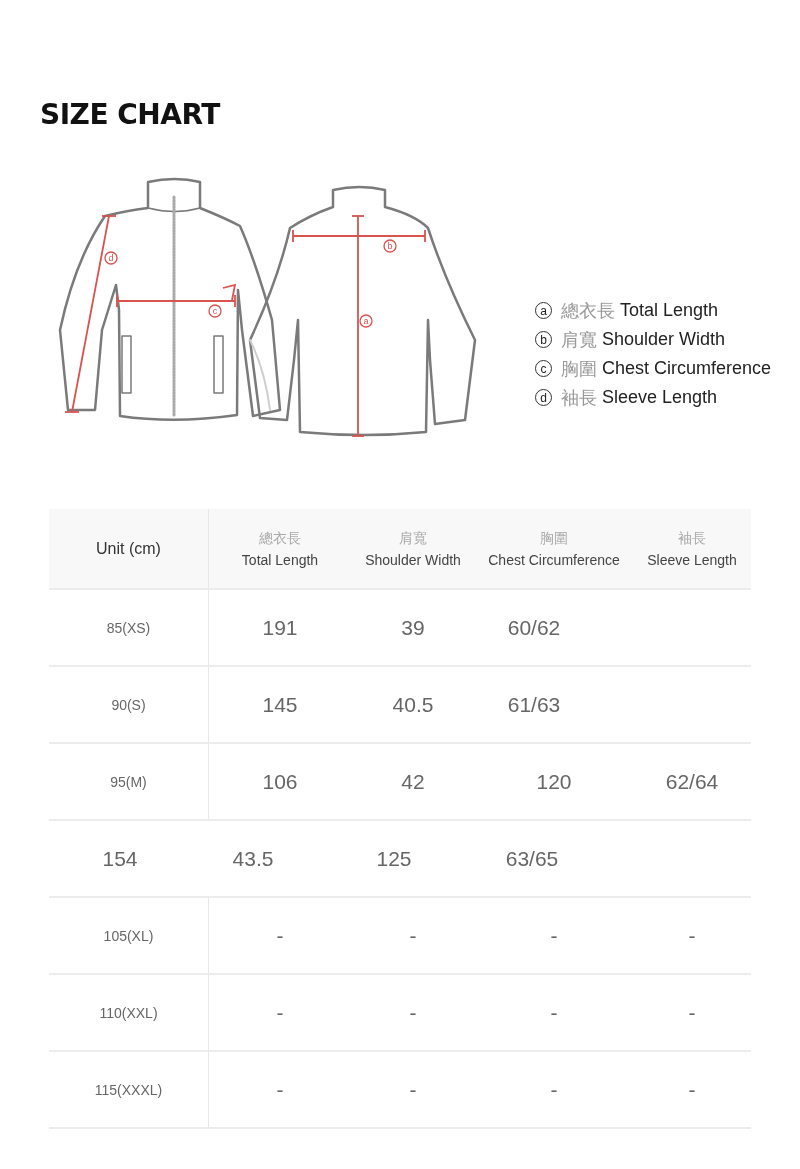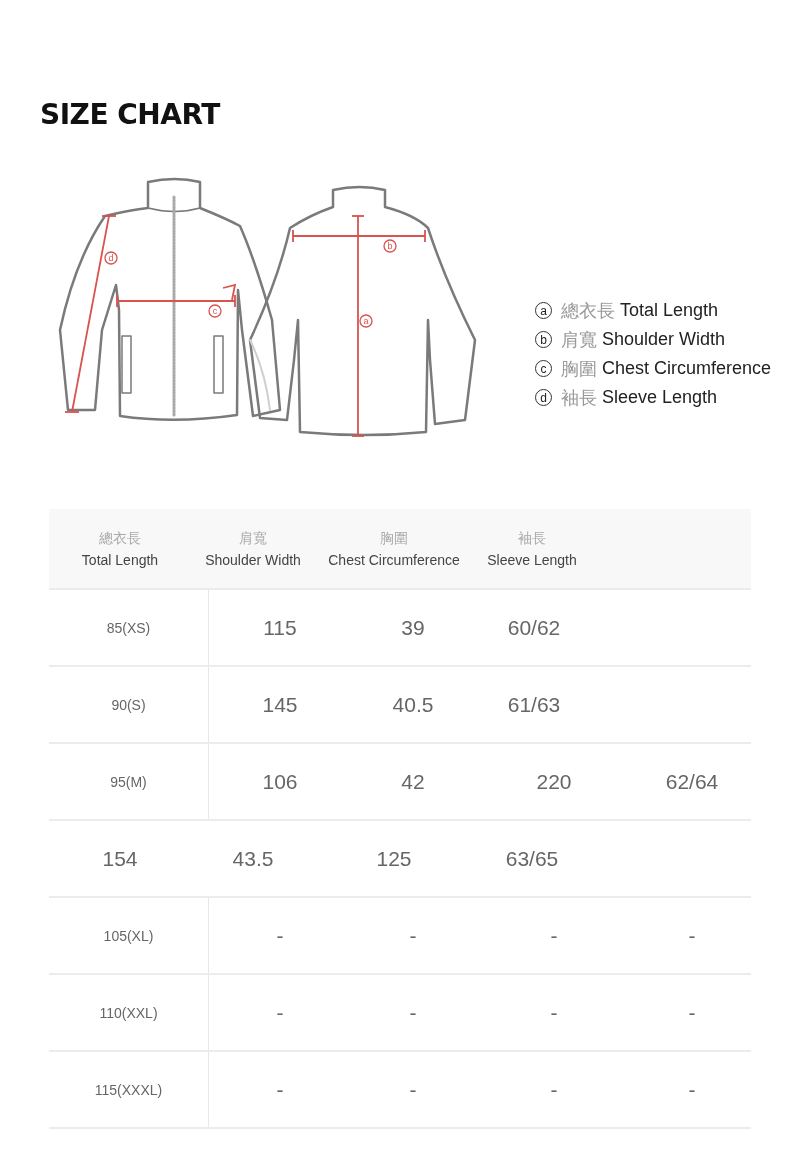--- a/index.html
+++ b/index.html
@@ -100,55 +100,56 @@
   </div>
   <div class="legend-item">
     <span class="legend-badge">d</span>
     <span class="legend-zh">袖長</span>
     <span>Sleeve Length</span>
   </div>
 </div>
 
 <div class="table">
   <div class="row header">
+    <div class="cell c0">Unit (cm)</div>
     <div class="cell c1">
       <span class="hz">總衣長</span>
       <span class="he">Total Length</span>
     </div>
     <div class="cell c2">
       <span class="hz">肩寬</span>
       <span class="he">Shoulder Width</span>
     </div>
     <div class="cell c3">
       <span class="hz">胸圍</span>
       <span class="he">Chest Circumference</span>
     </div>
     <div class="cell c4">
       <span class="hz">袖長</span>
       <span class="he">Sleeve Length</span>
     </div>
   </div>
 
   <div class="row">
     <div class="cell c0">85(XS)</div>
-    <div class="cell c1 data">115</div>
+    <div class="cell c1 data">191</div>
     <div class="cell c2 data">39</div>
     <div class="cell c4 data">60/62</div>
   </div>
   <div class="row">
     <div class="cell c0">90(S)</div>
     <div class="cell c1 data">145</div>
     <div class="cell c2 data">40.5</div>
     <div class="cell c4 data">61/63</div>
   </div>
   <div class="row">
     <div class="cell c0">95(M)</div>
     <div class="cell c1 data">106</div>
     <div class="cell c2 data">42</div>
-    <div class="cell c3 data">220</div>
+    <div class="cell c3 data">120</div>
     <div class="cell c4 data">62/64</div>
   </div>
   <div class="row">
     <div class="cell c1 data">154</div>
     <div class="cell c2 data">43.5</div>
     <div class="cell c3 data">125</div>
     <div class="cell c4 data">63/65</div>
   </div>
   <div class="row">
     <div class="cell c0">105(XL)</div>

